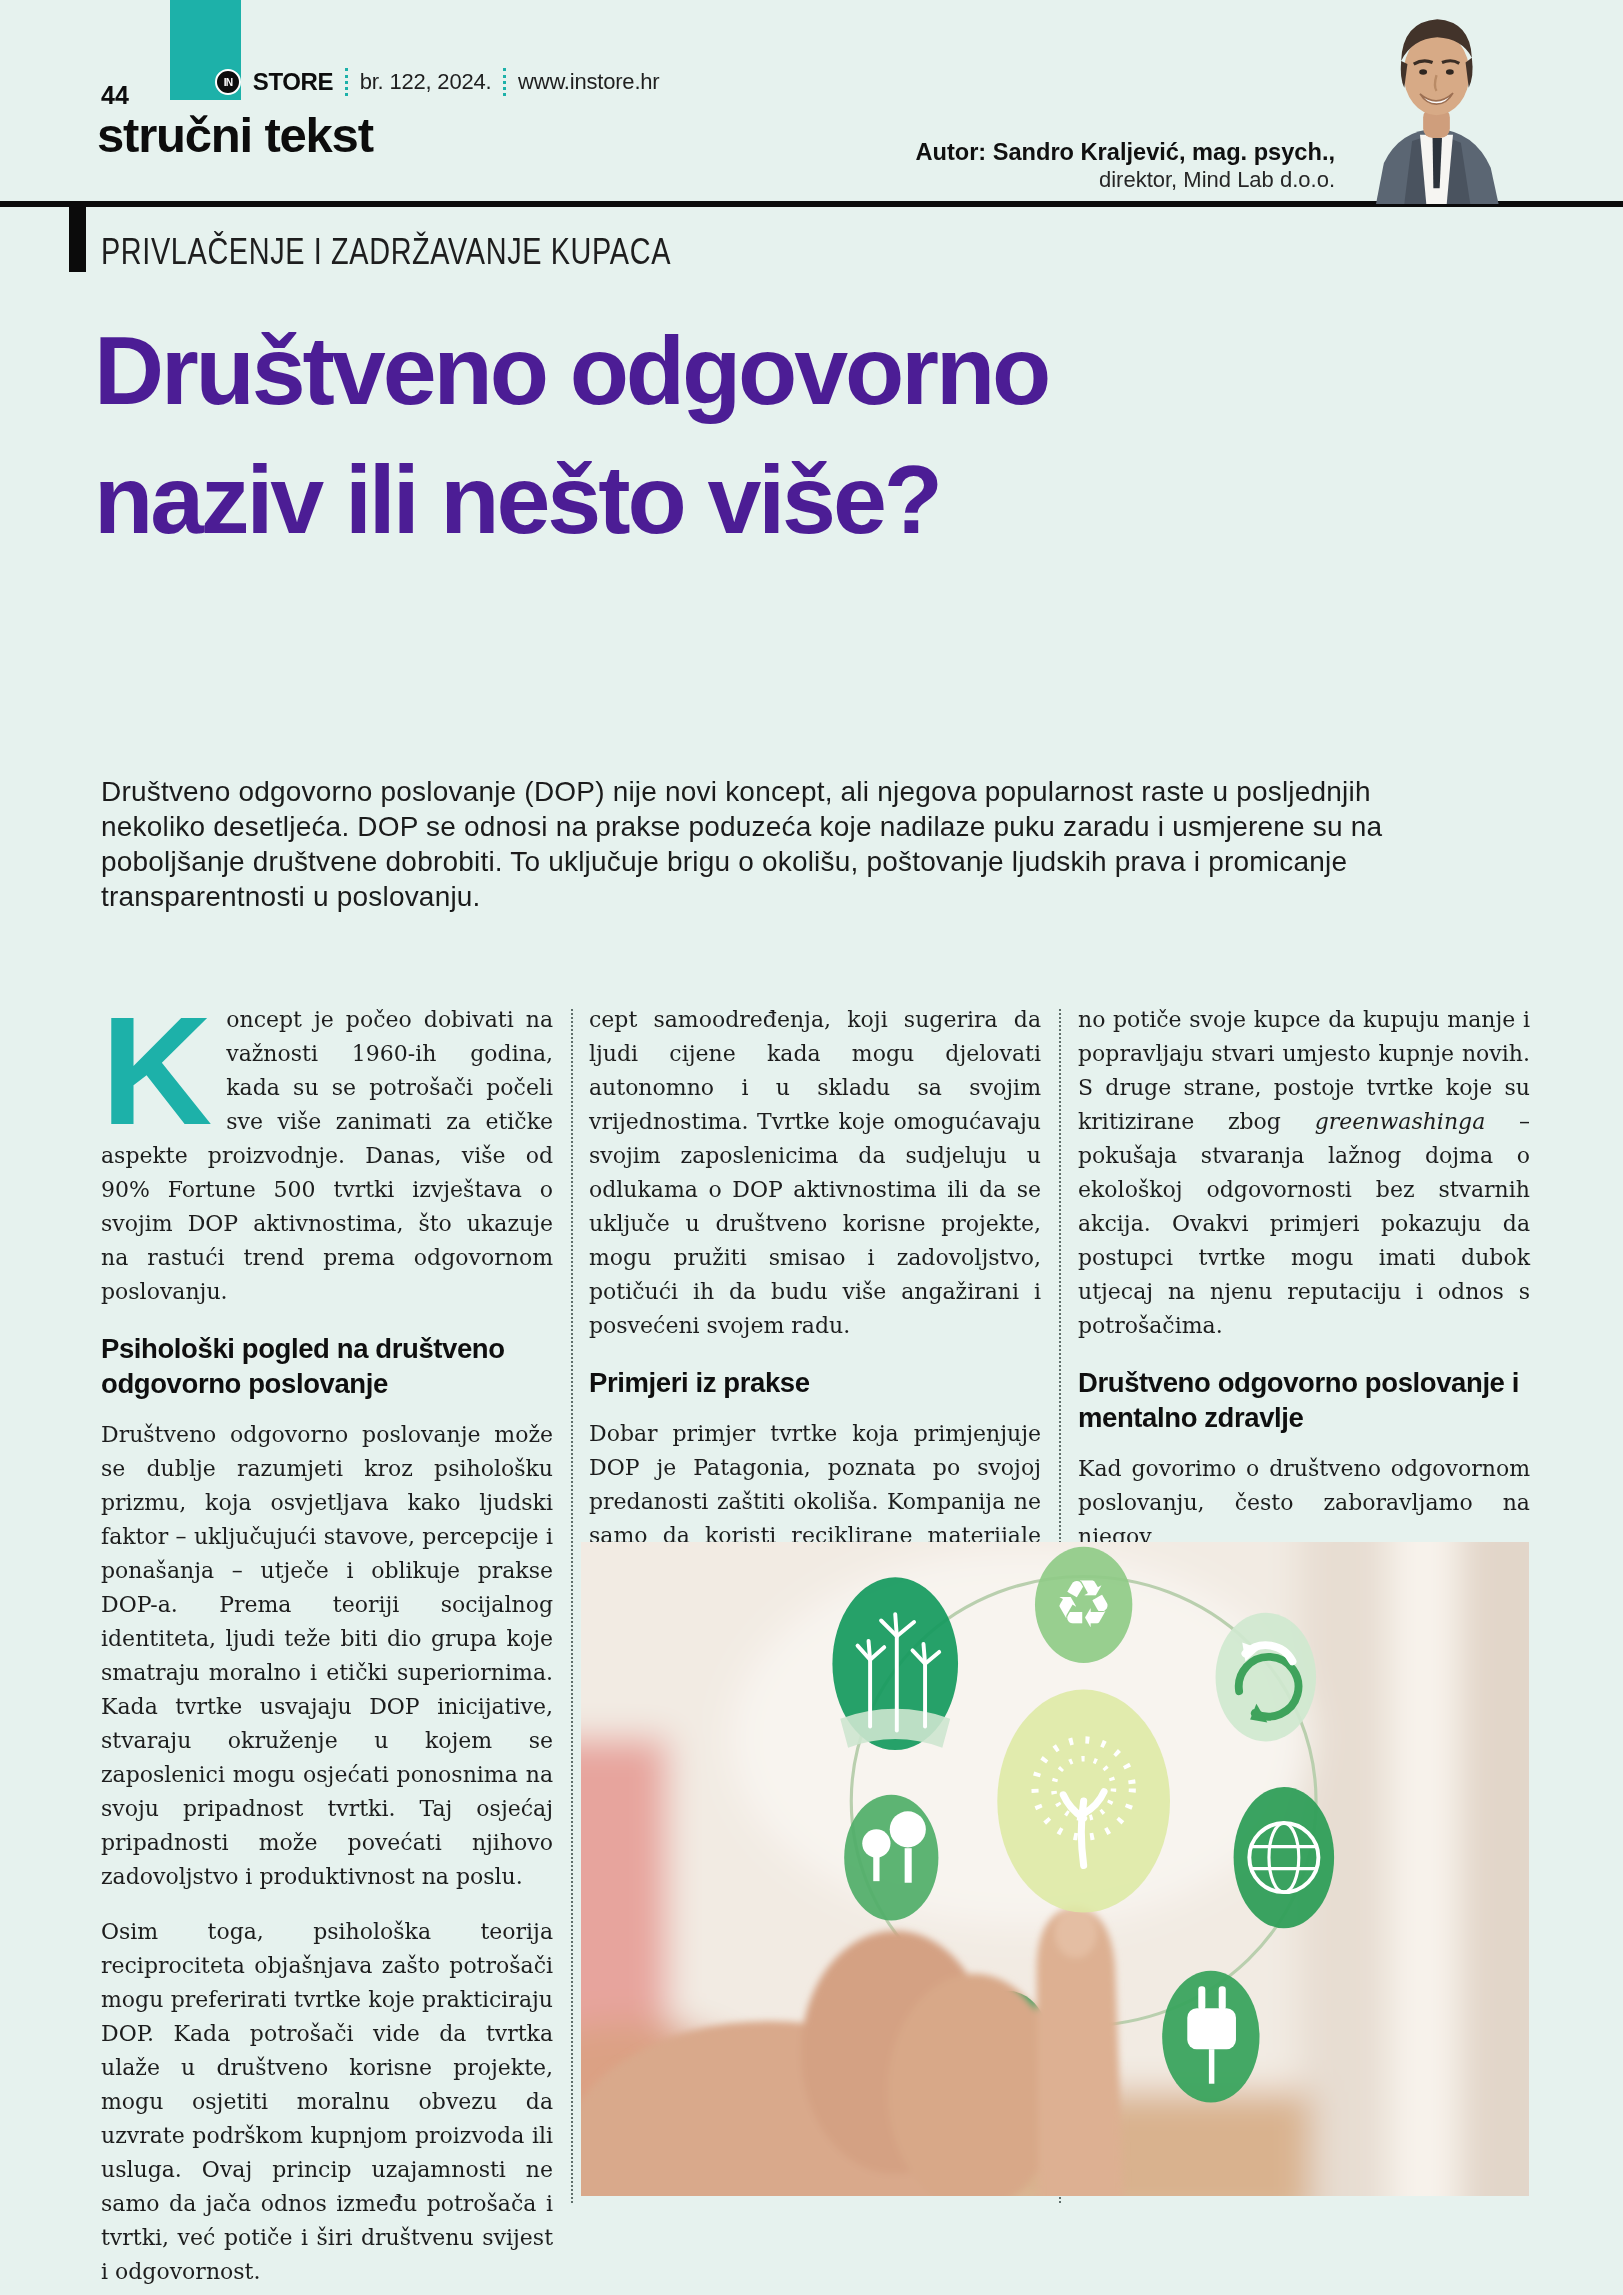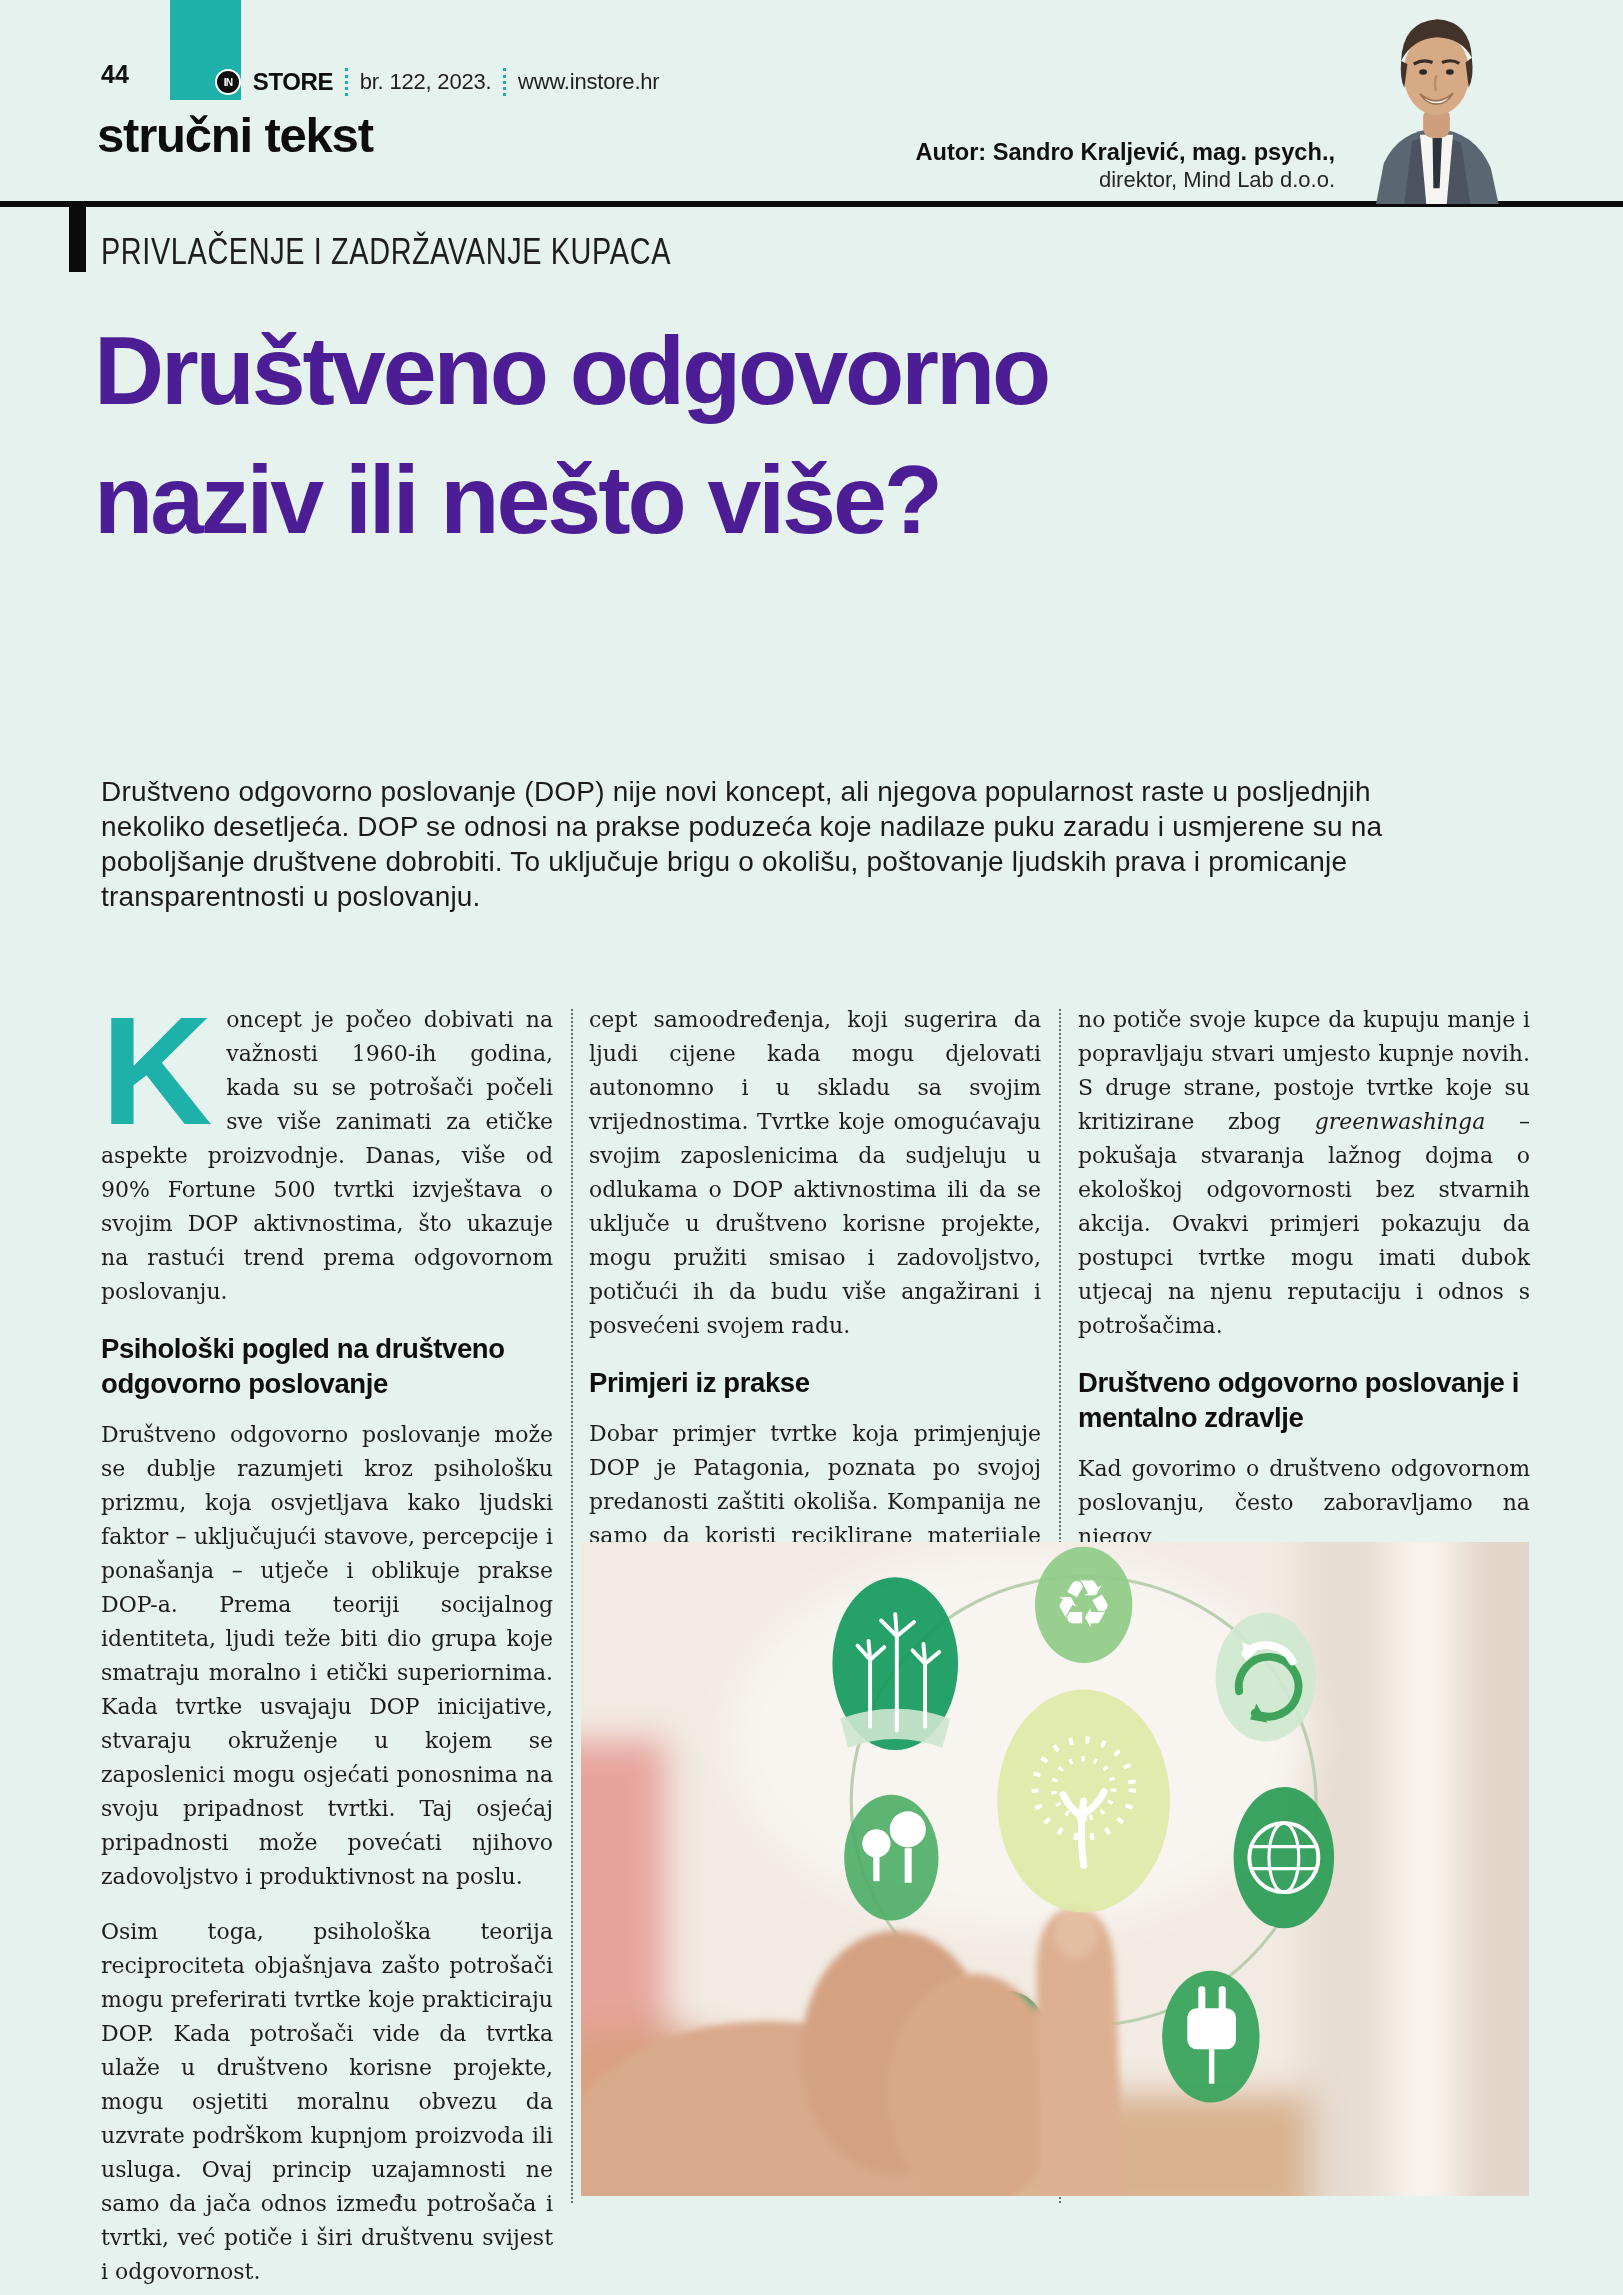--- a/index.html
+++ b/index.html
@@ -6,21 +6,21 @@
   .page{
     position:relative;
     width:1623px;
     height:2295px;
     background:#e6f2ee;
     font-family:"Liberation Sans",sans-serif;
     color:#1c1c1c;
     overflow:hidden;
   }
   
-  .page-number{position:absolute;left:101px;top:60px;font-size:25px;font-weight:bold;color:#0d0d0d;}
+  .page-number{position:absolute;left:101px;top:81px;font-size:25px;font-weight:bold;color:#0d0d0d;}
   .teal-block{position:absolute;left:170px;top:0;width:71px;height:100px;background:#1db1a9;}
   .masthead{position:absolute;left:215px;top:68px;display:flex;align-items:center;gap:11.8px;}
   .logo-circle{
     width:22px;height:22px;border-radius:50%;background:#0d0d0d;border:2.4px solid #ffffff;
     color:#ffffff;font-weight:bold;font-size:10.2px;display:flex;align-items:center;justify-content:center;
     letter-spacing:-0.8px;flex:0 0 auto;
   }
   .logo-store{font-size:24px;font-weight:bold;letter-spacing:-0.4px;color:#0d0d0d;}
   .mast-divider{height:28px;border-left:3.1px dotted #1db1a9;}
   .mast-text{font-size:22px;color:#1f1f1f;letter-spacing:-0.2px;}
@@ -73,21 +73,21 @@
 
 <div class="page">
 
   <div class="page-number">44</div>
   <div class="teal-block"></div>
 
   <div class="masthead">
     <div class="logo-circle">IN</div>
     <div class="logo-store">STORE</div>
     <div class="mast-divider"></div>
-    <div class="mast-text">br. 122, 2023.</div>
+    <div class="mast-text">br. 122, 2024.</div>
     <div class="mast-divider"></div>
     <div class="mast-text">www.instore.hr</div>
   </div>
 
   <div class="kicker">stručni tekst</div>
 
   <div class="author">
     <div class="author-name">Autor: Sandro Kraljević, mag. psych.,</div>
     <div class="author-role">direktor, Mind Lab d.o.o.</div>
   </div>

